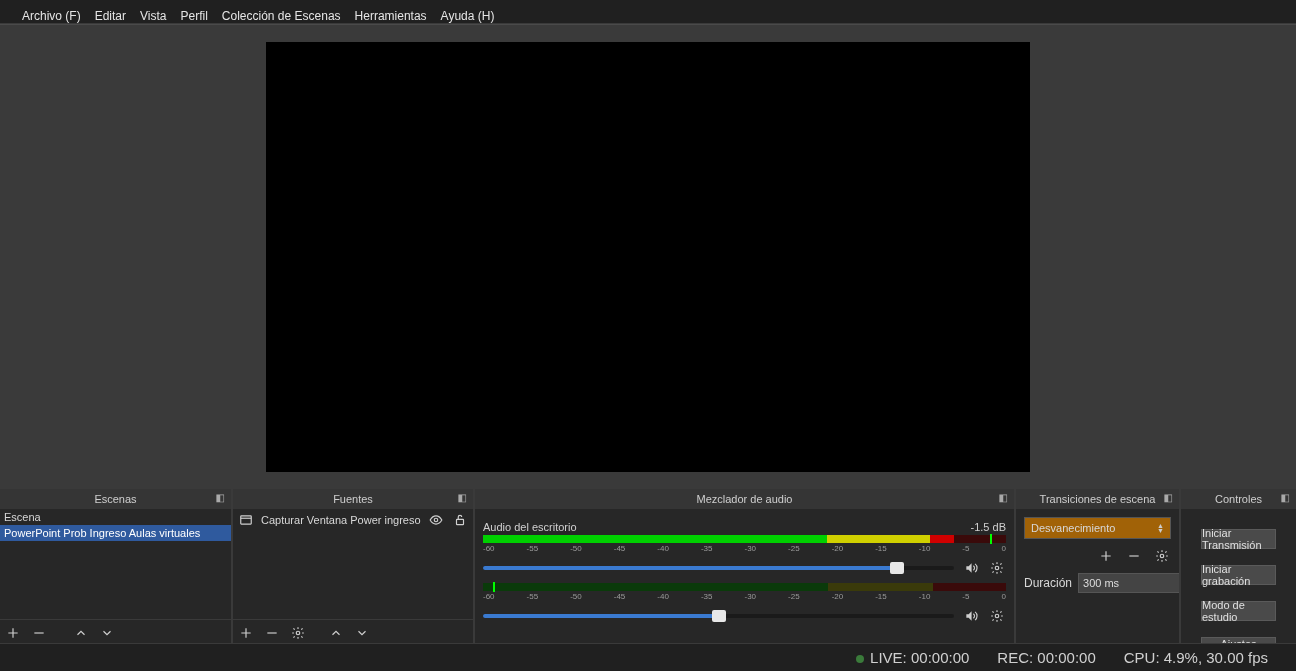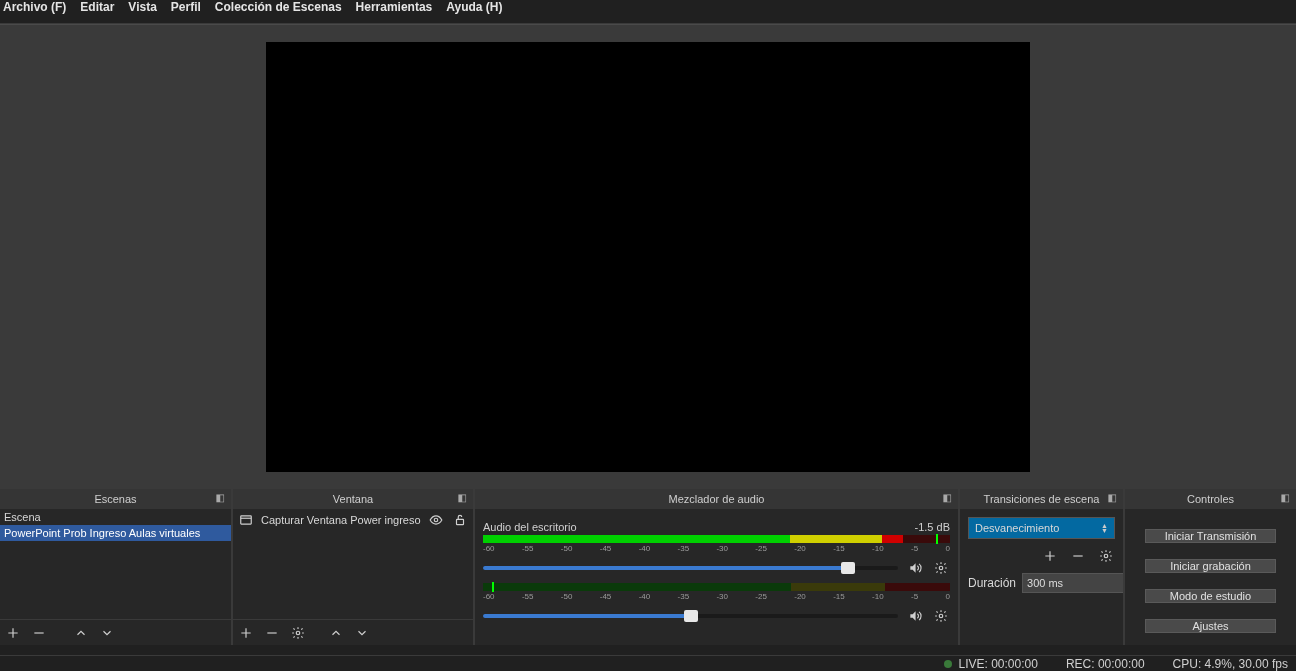--- a/index.html
+++ b/index.html
@@ -1,19 +1,19 @@
 <!DOCTYPE html>
 <html><head>
 <meta charset="utf-8">
 <style>
 * { margin: 0; padding: 0; box-sizing: border-box; font-family: "Segoe UI", Arial, sans-serif; }
 html, body { width: 1296px; height: 671px; background: #202020; color: #d8d8d8; font-size: 12px; overflow: hidden; }
 
 
-.menubar { display: flex; align-items: flex-start; height: 24px; padding: 0 3px; background: #202020; border-bottom: 1px solid #3a3a3a; gap: 14px; font-weight: bold; }
+.menubar { display: flex; align-items: flex-end; height: 24px; padding: 0 22px; background: #202020; border-bottom: 1px solid #3a3a3a; gap: 14px; }
 .menubar span { color: #e5e5e5; cursor: default; }
 
 
 .preview-wrap { height: 465px; background: #3a3a3a; display: flex; align-items: center; justify-content: center; border-top: 1px solid #4a4a4a; }
 .preview { width: 764px; height: 430px; background: #000; }
 
 
 .dockrow { display: flex; height: 156px; background: #202020; }
 .dock { display: flex; flex-direction: column; border-right: 2px solid #3a3a3a; }
 .dock:last-child { border-right: none; }
@@ -41,39 +41,39 @@
   #00d000 0%, #00d000 73%, #d0d000 73%, #d0d000 95%, #d00000 95%, #d00000 100%); }
 .meter .peak { position: absolute; top: -1px; bottom: -1px; width: 2px; background: #00ff00; }
 .ticks { display: flex; justify-content: space-between; font-size: 8px; color: #9a9a9a; margin-top: 1px; }
 .slider-row { display: flex; align-items: center; gap: 8px; margin-top: 6px; }
 .slider { flex: 1; height: 4px; background: #1a1a1a; position: relative; border-radius: 2px; }
 .slider .fill { position: absolute; left: 0; top: 0; bottom: 0; background: #3a7ad0; border-radius: 2px; }
 .slider .thumb { position: absolute; top: -4px; width: 14px; height: 12px; background: #e8e8e8; border-radius: 2px; }
 
 
 .trans-body { padding: 8px; display: flex; flex-direction: column; gap: 8px; }
-.select { display: flex; align-items: center; justify-content: space-between; height: 22px; background: #0369a1; border: 1px solid #555; padding: 0 6px; font-size: 11px; }
+.select { display: flex; align-items: center; justify-content: space-between; height: 22px; background: #a16207; border: 1px solid #555; padding: 0 6px; font-size: 11px; }
 .select .arrows { display: flex; flex-direction: column; line-height: 5px; font-size: 7px; color: #ccc; }
 .btnrow { display: flex; justify-content: flex-end; gap: 10px; align-items: center; }
 .dur-row { display: flex; align-items: center; gap: 6px; }
 .dur-row .spin { display: flex; flex: 1; }
 .dur-row input { flex: 1; height: 20px; background: #444; border: 1px solid #555; color: #ddd; padding: 4px 4px; font-size: 11px; }
 
 
 .controls-body { padding: 20px; display: flex; flex-direction: column; gap: 16px; }
 .ctl-btn { height: 20px; background: #4a4a4a; border: 1px solid #5a5a5a; display: flex; align-items: center; justify-content: center; font-size: 11px; color: #e0e0e0; }
 
 
-.statusbar { position: absolute; left: 0; right: 0; bottom: 0; height: 16px; background: #202020; border-top: 1px solid #3a3a3a; display: flex; align-items: center; justify-content: flex-end; gap: 28px; padding: 0 8px; font-size: 12px; color: #d0d0d0; }
+.statusbar { position: absolute; left: 0; right: 0; bottom: 0; height: 28px; background: #202020; border-top: 1px solid #3a3a3a; display: flex; align-items: center; justify-content: flex-end; gap: 28px; padding: 0 28px; font-size: 15px; color: #d0d0d0; }
 .statusbar .dot { display:inline-block; width:8px; height:8px; background:#3a7a3a; border-radius:50%; margin-right:6px; vertical-align:middle;}
 
 
 .w-scenes { width: 233px; }
 .w-sources { width: 242px; }
-.w-mixer  { width: 485px; }
+.w-mixer  { width: 541px; }
 .w-trans  { width: 165px; }
 .w-ctrl   { flex: 1; }
 </style>
 </head>
 <body>
 
 <div class="menubar">
   <span>Archivo (F)</span>
   <span>Editar</span>
   <span>Vista</span>
@@ -118,21 +118,21 @@
       <span class="ibtn">
           <svg viewBox="0 0 24 24">
             <path d="M6 9l6 6 6-6"></path>
           </svg>
         </span>
     </div>
   </div>
 
   <div class="dock w-sources">
     <div class="dock-header">
-      <span>Ventana</span>
+      <span>Fuentes</span>
       <span class="pop">◧</span>
     </div>
     <div class="dock-body">
       <div class="source-row">
         <span class="ibtn">
             <svg viewBox="0 0 24 24">
               <rect x="3" y="5" width="18" height="14" rx="1"></rect>
               <path d="M3 9h18"></path>
             </svg>
           </span>

